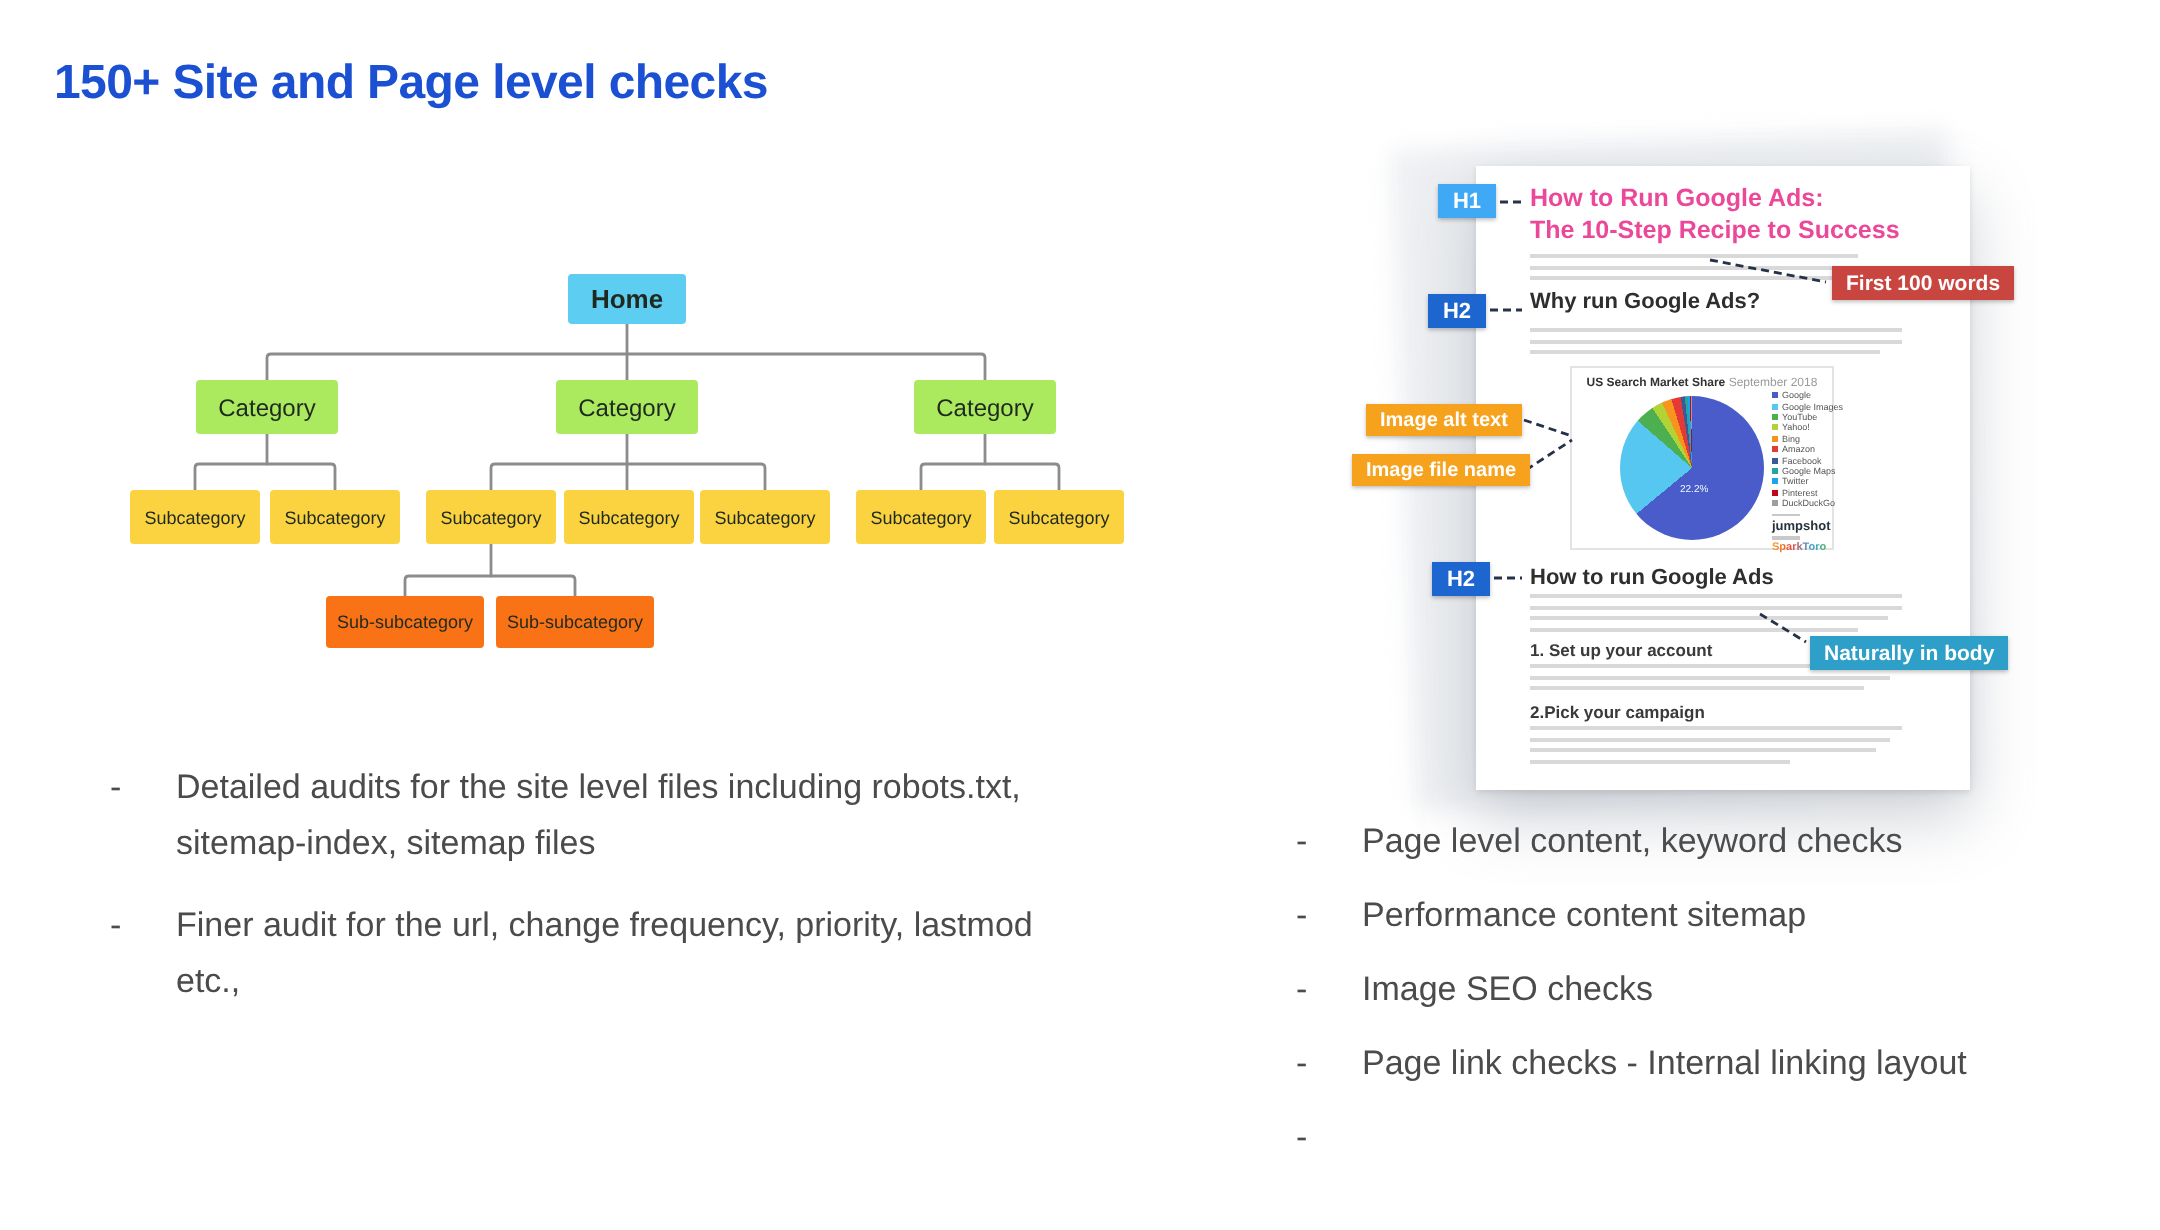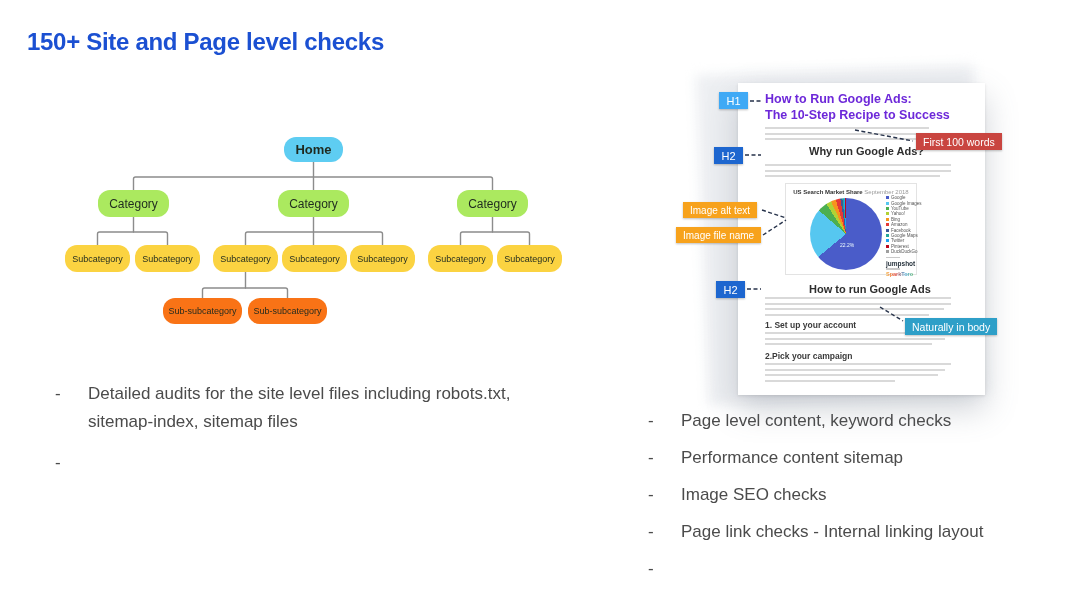--- a/index.html
+++ b/index.html
@@ -7,21 +7,21 @@
          font-family:"Liberation Sans","DejaVu Sans",sans-serif;}
 
   
   .slide-title{position:absolute;left:27px;top:28px;font-size:24px;font-weight:700;
                color:#1b50d2;letter-spacing:-0.3px;}
 
   
   .sitemap{position:absolute;left:60px;top:130px;width:520px;height:200px;}
   .sitemap svg{position:absolute;left:0;top:0;}
   .node{position:absolute;display:flex;align-items:center;justify-content:center;
-        border-radius:12px;color:#1f2a1f;font-weight:600;box-sizing:border-box;}
+        border-radius:2px;color:#1f2a1f;font-weight:600;box-sizing:border-box;}
   .node-home{left:224px;top:7px;width:59px;height:25px;background:#5ecdf2;font-size:13px;}
   .node-cat{width:71px;height:27px;top:60px;background:#abe95f;font-size:12px;font-weight:500;}
   .node-sub{width:65px;height:27px;top:115px;background:#fbd341;font-size:9px;font-weight:500;}
   .node-ss{width:79px;height:26px;top:168px;background:#f97316;font-size:9px;font-weight:500;}
 
   
   .bullets-left{position:absolute;left:55px;top:380px;width:540px;}
   .bullets-right{position:absolute;left:648px;top:408px;width:410px;}
   .bullet{display:flex;color:#4b4b4b;font-size:17px;line-height:28px;}
   .bullets-left .bullet{margin-bottom:13px;}
@@ -29,22 +29,22 @@
   .bullet .dash{width:33px;flex:0 0 33px;}
   .bullet .btext{white-space:pre-line;}
 
   
   .docwrap{position:absolute;left:670px;top:68px;width:340px;height:350px;}
   .backdrop{position:absolute;left:32px;top:2px;width:278px;height:330px;background:#edeff2;
             transform:rotate(-2.2deg);filter:blur(6px);}
   .page{position:absolute;left:68px;top:15px;width:247px;height:312px;background:#fff;
         box-shadow:0 1px 3px rgba(0,0,0,.10),0 14px 30px rgba(100,110,125,.30);}
   .page-inner{position:absolute;left:27px;top:0;width:186px;}
-  .doc-h1{position:absolute;top:8px;font-size:12.5px;line-height:16px;font-weight:700;color:#6d28d9;}
-  .doc-h2{position:absolute;font-size:11px;font-weight:700;color:#2e2e2e;margin-left:44px;}
+  .doc-h1{position:absolute;top:8px;font-size:12.5px;line-height:16px;font-weight:700;color:#ec4899;}
+  .doc-h2{position:absolute;font-size:11px;font-weight:700;color:#2e2e2e;}
   .doc-step{position:absolute;font-size:8.5px;font-weight:700;color:#3a3a3a;}
   .tlg{position:absolute;width:186px;}
   .tl{height:2px;background:#d9d9d9;margin-bottom:3.5px;}
 
   
   .chart-panel{position:absolute;left:47px;top:100px;width:132px;height:92px;background:#fff;
                border:1px solid #e3e3e3;box-sizing:border-box;}
   .chart-title{position:absolute;left:0;top:5px;width:100%;text-align:center;font-size:6px;
                color:#333;white-space:nowrap;}
   .chart-title b{font-weight:700;}
@@ -59,21 +59,21 @@
   .leg-tx{font-size:4.5px;color:#555;white-space:nowrap;}
   .src{position:absolute;left:100px;top:71px;}
   .src .bar{width:14px;height:1.5px;background:#c9c9c9;margin:1.5px 0;}
   .src-jump{font-size:6.5px;font-weight:700;color:#26323c;line-height:7px;}
   .src-spark{font-size:5.5px;font-weight:700;line-height:7px;
              background:linear-gradient(90deg,#f5a623,#e8483f,#3aa0d8,#56b84e);
              -webkit-background-clip:text;background-clip:text;color:transparent;}
 
   
   .chip{position:absolute;display:flex;align-items:center;justify-content:center;
-        color:#fff;font-weight:400;box-shadow:0 1px 2px rgba(0,0,0,.25);text-align:center;}
+        color:#fff;font-weight:700;box-shadow:0 1px 2px rgba(0,0,0,.25);text-align:center;}
   .chip-h1{left:49px;top:24px;width:29px;height:17px;font-size:11px;background:#3fa9f5;}
   .chip-h2a{left:44px;top:79px;width:29px;height:17px;font-size:11px;background:#1d66cf;}
   .chip-h2b{left:46px;top:213px;width:29px;height:17px;font-size:11px;background:#1d66cf;}
   .chip-first100{left:246px;top:65px;height:17px;padding:0 7px;font-size:10.5px;background:#c94540;}
   .chip-orange1{left:13px;top:134px;height:16px;padding:0 7px;font-size:10px;background:#f7a21c;}
   .chip-orange2{left:6px;top:159px;height:16px;padding:0 7px;font-size:10px;background:#f7a21c;}
   .chip-body{left:235px;top:250px;height:17px;padding:0 7px;font-size:10.5px;background:#2e9fc8;}
 </style>
 </head>
 <body>
@@ -113,20 +113,22 @@
   </div>
 
   <div class="bullets-left">
     <div class="bullet">
       <span class="dash">-</span>
       <span class="btext">Detailed audits for the site level files including robots.txt,
 sitemap-index, sitemap files</span>
     </div>
     <div class="bullet">
       <span class="dash">-</span>
+      <span class="btext">Finer audit for the url, change frequency, priority, lastmod
+etc.,</span>
     </div>
   </div>
 
   <div class="bullets-right">
     <div class="bullet">
       <span class="dash">-</span>
       <span class="btext">Page level content, keyword checks</span>
     </div>
     <div class="bullet">
       <span class="dash">-</span>

